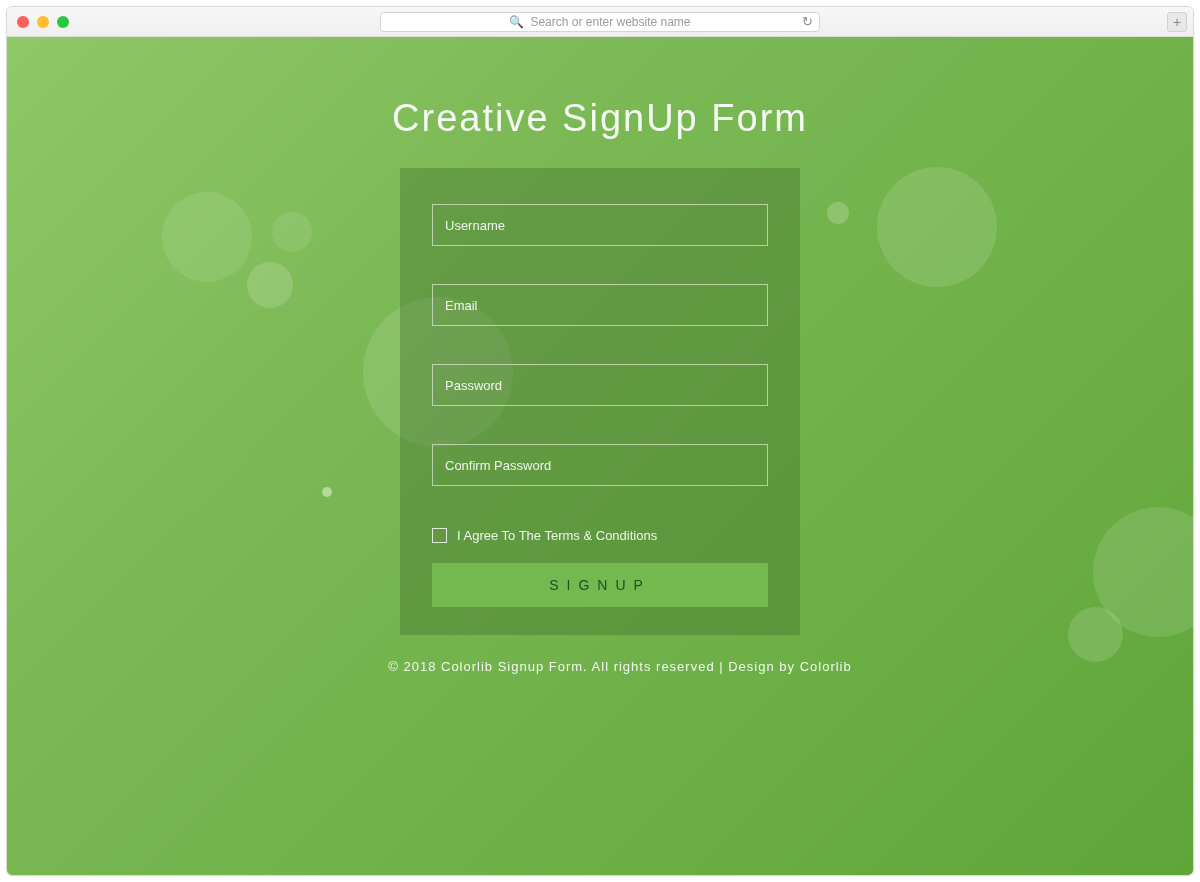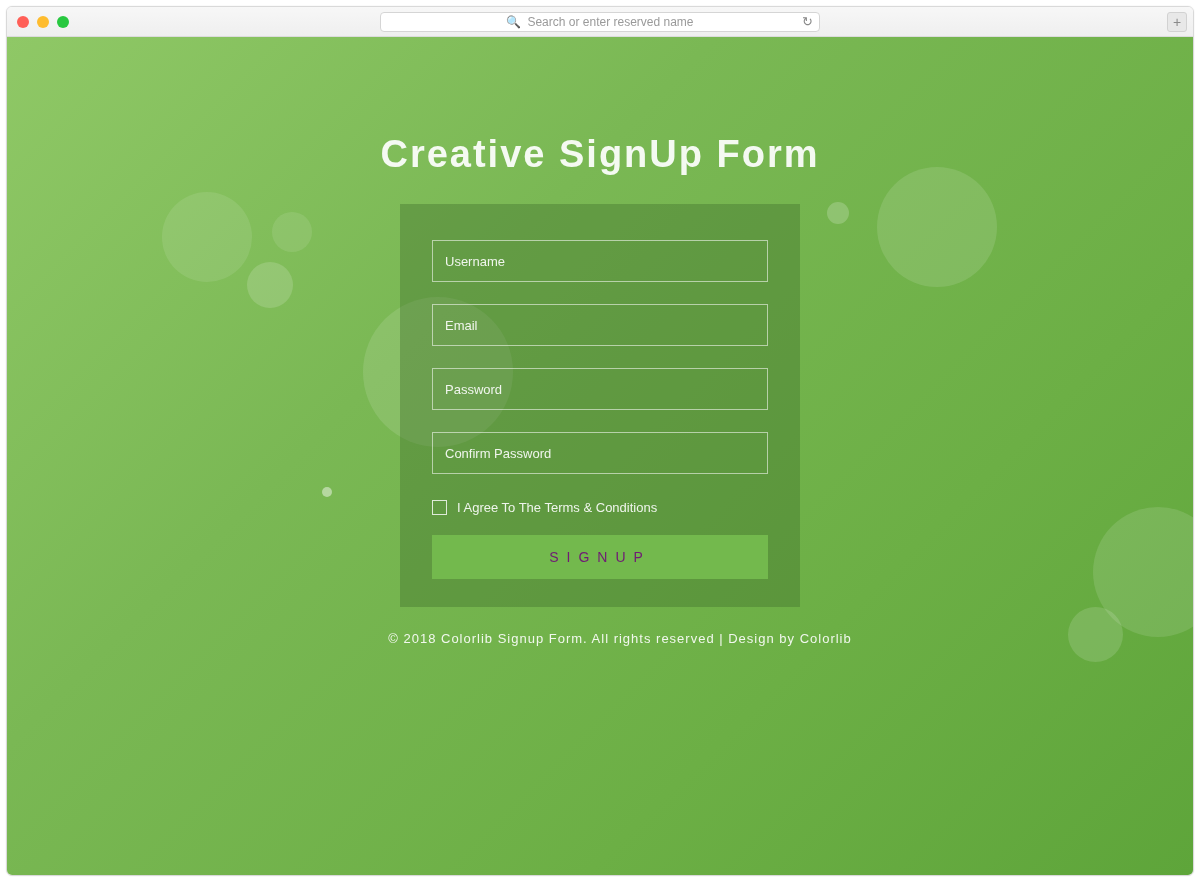--- a/index.html
+++ b/index.html
@@ -56,57 +56,56 @@
   .b4{ width:40px;height:40px; left:265px; top:175px; background:rgba(255,255,255,0.10);}
   .b5{ width:10px;height:10px; left:315px; top:450px; background:rgba(255,255,255,0.45);}
   .b6{ width:22px;height:22px; left:820px; top:165px; background:rgba(255,255,255,0.20);}
   .b7{ width:120px;height:120px; left:870px; top:130px; background:rgba(255,255,255,0.12);}
   .b8{ width:130px;height:130px; right:-30px; top:470px; background:rgba(255,255,255,0.12);}
   .b9{ width:55px;height:55px; right:70px; top:570px; background:rgba(255,255,255,0.14);}
 
   .page-title{
     width:100%; text-align:center;
     color:rgba(255,255,255,0.92);
-    font-weight:700; letter-spacing:2px;
+    font-weight:400; letter-spacing:2px;
     font-size:38px;
     padding-top:60px;
-    margin-top:36px;
   }
 
   .card{
     width:400px; margin:28px auto 0;
     background: rgba(64,112,44,0.40);
     padding:36px 32px 28px;
     position:relative; z-index:2;
   }
   .field{
     width:100%; height:42px;
     border:1px solid rgba(255,255,255,0.55);
     background:transparent;
     color:#fff; font-size:13px;
     padding:8px 12px;
-    margin-bottom:22px;
+    margin-bottom:38px;
     outline:none;
   }
   .field::placeholder{ color:rgba(255,255,255,0.9); }
 
   .terms{
     display:flex; align-items:flex-end; gap:10px;
     color:rgba(255,255,255,0.9); font-size:13px;
     margin:4px 0 20px;
   }
   .chk{
     width:15px;height:15px; border:1.5px solid rgba(255,255,255,0.8);
     background:transparent; display:inline-block;
   }
 
   .signup-btn{
     width:100%; height:44px;
     background:#73b94d; border:none;
-    color:#701a75; letter-spacing:8px; font-size:14px;
+    color:#14532d; letter-spacing:8px; font-size:14px;
     cursor:pointer;
   }
 
   .login-line{
     text-align:center; color:rgba(255,255,255,0.9);
     font-size:15px; margin-top:22px;
   }
   .login-line .link{ font-weight:700; color:#fff; }
 
   .footer{
@@ -124,21 +123,21 @@
   <div class="browser">
 
     <div class="titlebar">
       <div class="traffic">
         <span class="dot red"></span>
         <span class="dot yellow"></span>
         <span class="dot green"></span>
       </div>
       <div class="addr">
         <span style="font-size:12px;">🔍</span>
-        <span>Search or enter reserved name</span>
+        <span>Search or enter website name</span>
         <span class="reload">↻</span>
       </div>
       <div class="newtab">+</div>
     </div>
 
     <div class="viewport">
       <span class="bokeh b1"></span>
       <span class="bokeh b2"></span>
       <span class="bokeh b3"></span>
       <span class="bokeh b4"></span>

